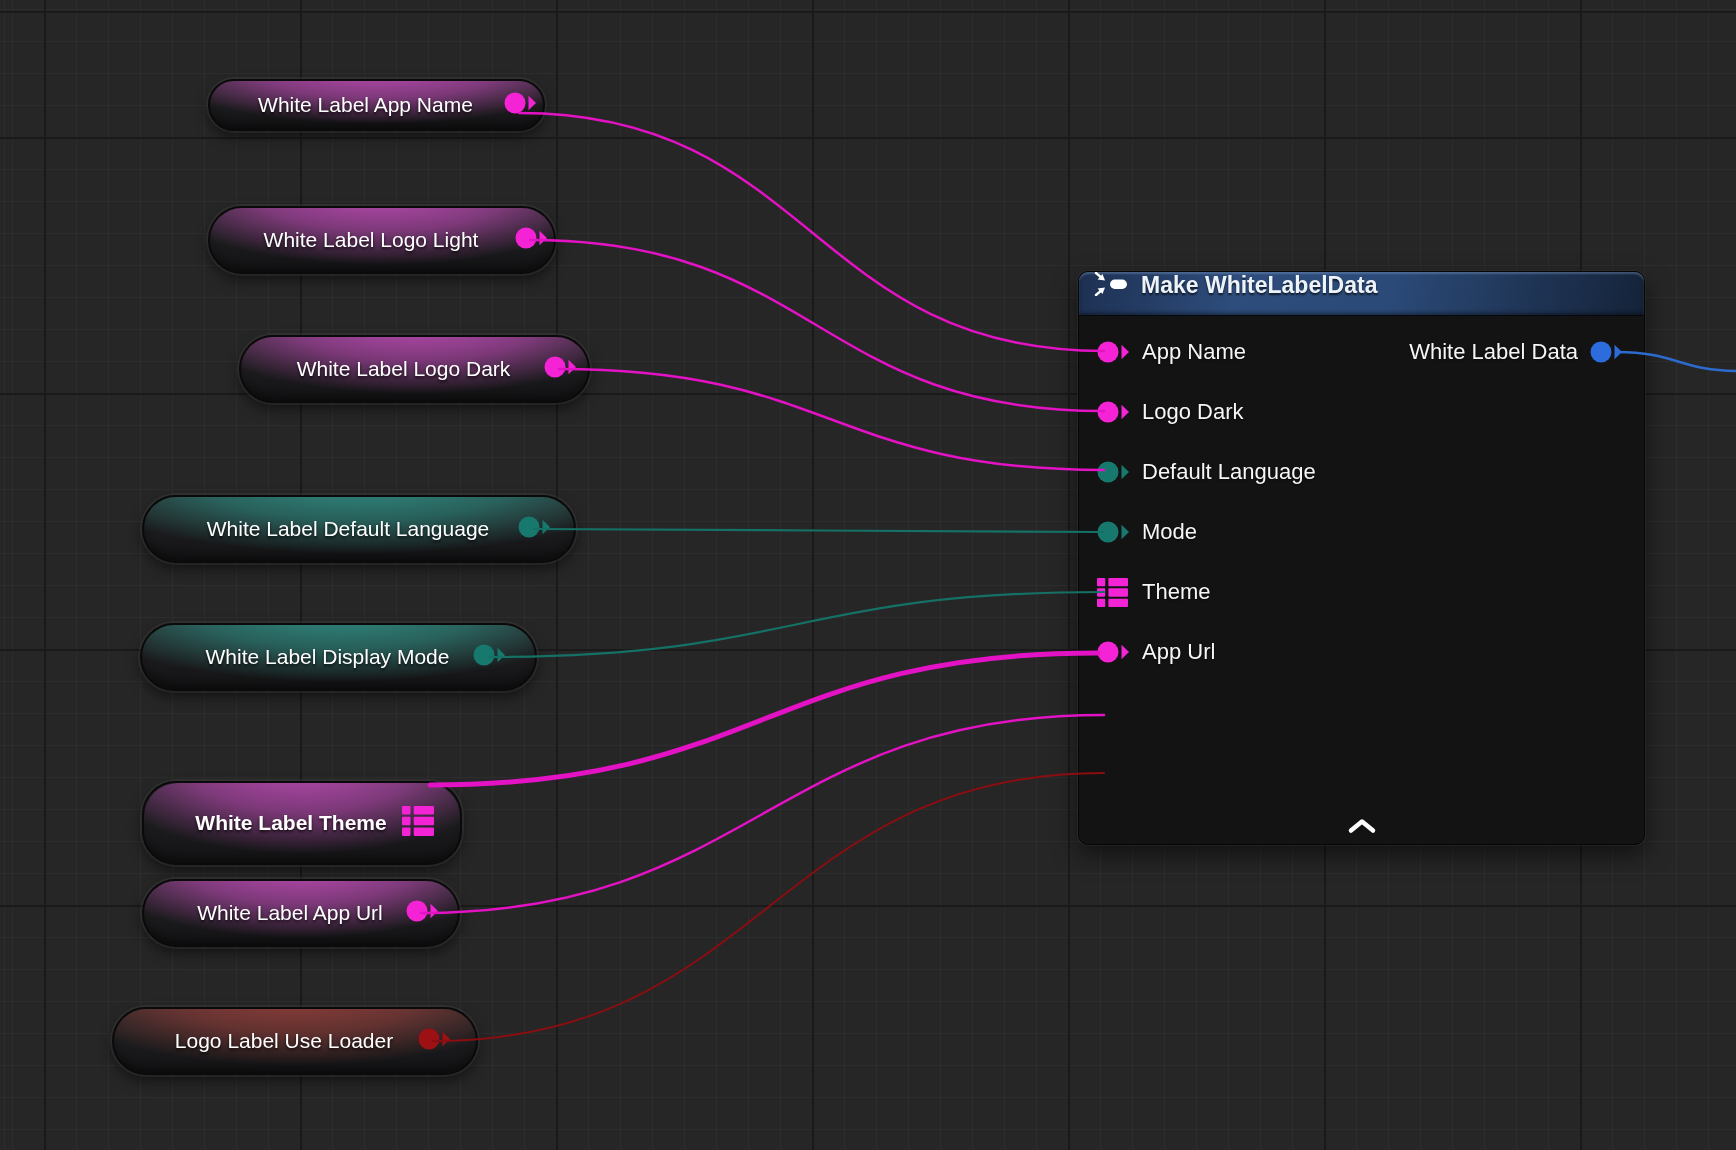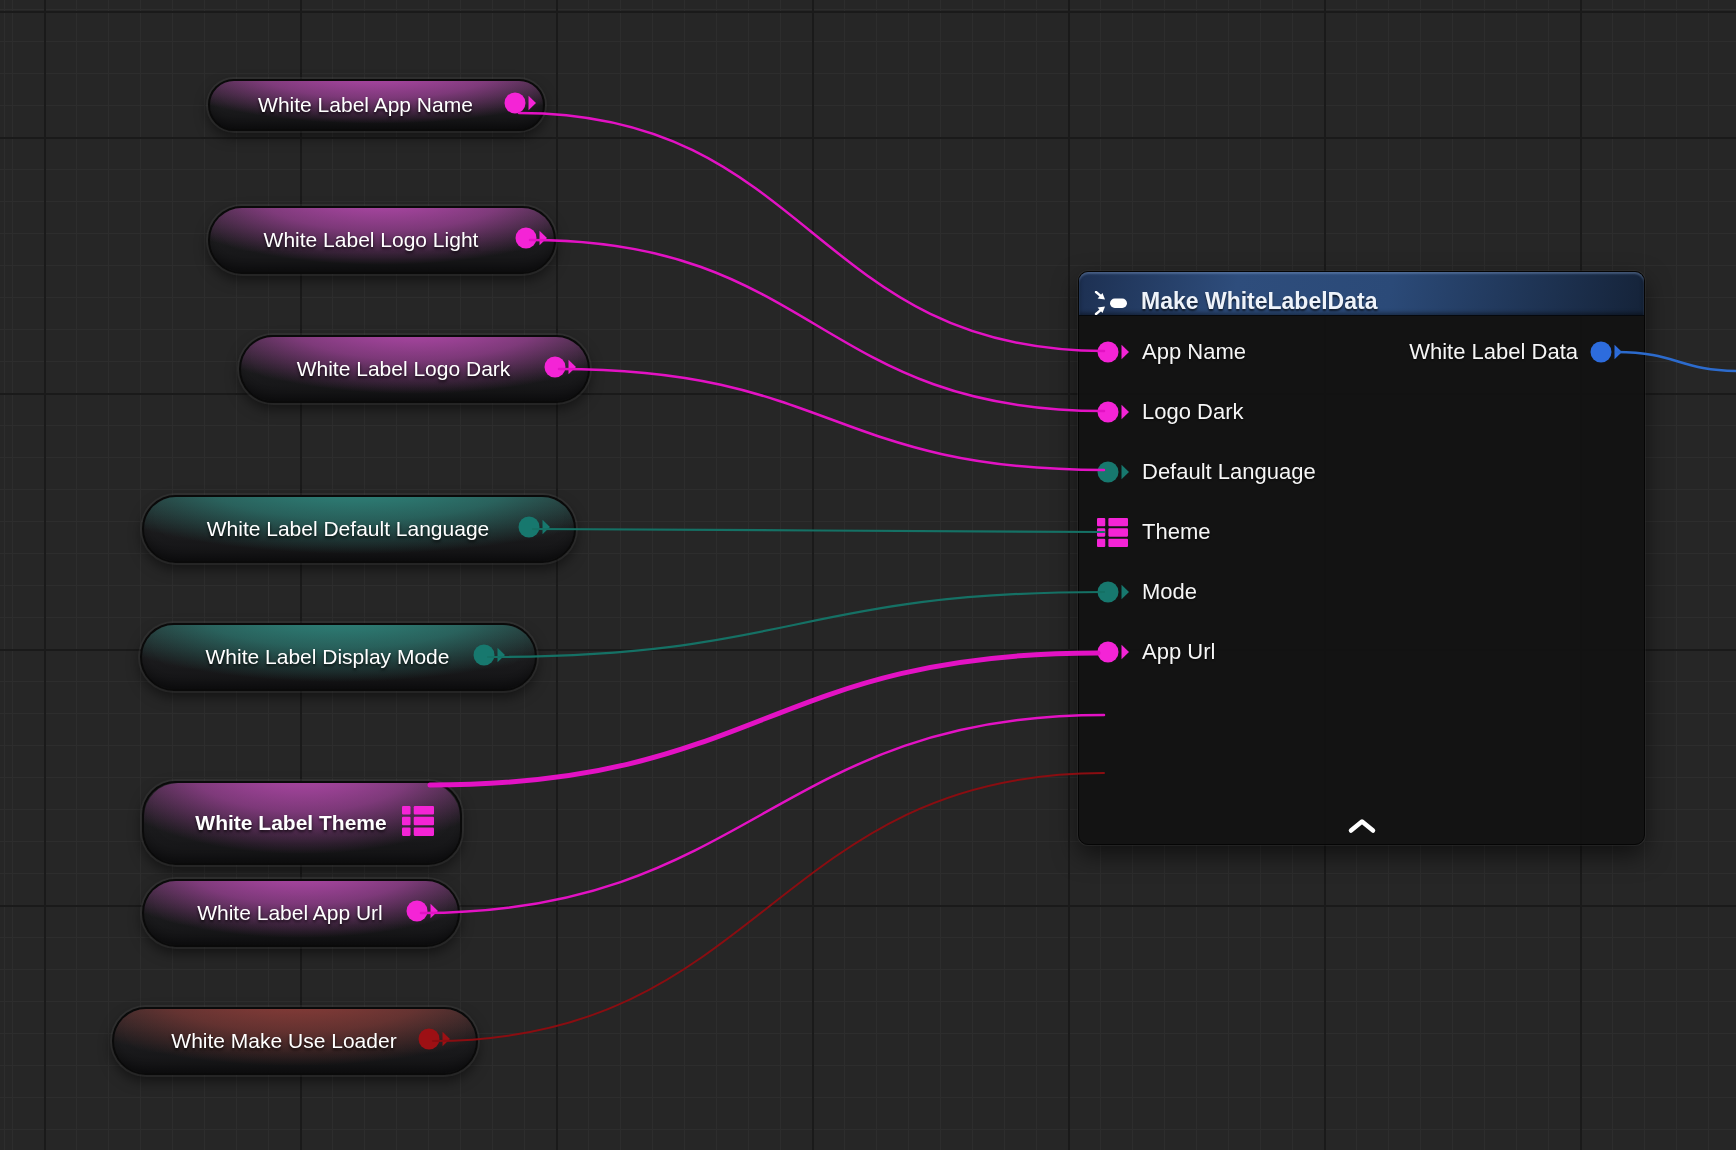--- a/index.html
+++ b/index.html
@@ -31,21 +31,21 @@
     padding:0 52px 0 30px;text-shadow:0 2px 3px rgba(0,0,0,.75);
   }
   .pill .pin{position:absolute;z-index:4;top:50%;transform:translateY(-50%);}
   
   .make-node{
     position:absolute;z-index:2;border-radius:10px;
     background:rgba(19,19,19,0.97);border:1px solid #050505;
     box-shadow:0 0 0 1px rgba(70,70,70,.28), 0 10px 24px rgba(0,0,0,.55);
   }
   .mn-header{
-    height:44px;border-radius:9px 9px 0 0;display:flex;align-items:flex-end;gap:11px;
+    height:44px;border-radius:9px 9px 0 0;display:flex;align-items:flex-start;gap:11px;
     padding:0 15px;border-bottom:1px solid #05080d;
     background:linear-gradient(100deg,#1d3052 0%,#2e4d7c 28%,#2b4a78 55%,#152339 100%);
     box-shadow:inset 0 2px 2px rgba(150,180,225,.35), inset 0 -2px 4px rgba(0,0,0,.45);
   }
   .mn-title{color:#eef3fa;font-size:23px;font-weight:bold;text-shadow:0 2px 2px rgba(0,0,0,.65);white-space:nowrap;}
   .mn-rows{padding-top:6px;}
   .mn-row{height:60px;display:flex;align-items:center;gap:11px;padding-left:18px;}
   .pinbox{width:34px;height:32px;display:flex;align-items:center;justify-content:flex-start;flex:none;}
   .mn-row .pin-label{color:#f6f6f6;font-size:22px;white-space:nowrap;text-shadow:0 1px 2px rgba(0,0,0,.6);}
   .mn-out{position:absolute;top:67px;right:20px;display:flex;align-items:center;gap:12px;z-index:4;}
@@ -127,21 +127,21 @@
       <div class="pill" style="left: 142px; top: 879px; width: 318px; height: 68px;">
         <div class="glow" style="background: radial-gradient(95% 165% at 50% -30%, rgba(201, 77, 192, 0.94) 0%, rgba(201, 77, 192, 0.55) 40%, rgba(201, 77, 192, 0) 72%);"></div>
         <span class="label">White Label App Url</span>
         <span class="pin" style="left: 262px;"><svg width="34" height="24" viewBox="0 0 34 24">
     <circle cx="11" cy="12" r="10.5" fill="#f424d6"></circle>
     <path d="M24.5 4.8 L32 12 L24.5 19.2 Z" fill="#f424d6"></path>
           </svg></span>
       </div>
       <div class="pill" style="left: 112px; top: 1007px; width: 366px; height: 68px;">
         <div class="glow" style="background: radial-gradient(95% 165% at 50% -30%, rgba(154, 64, 59, 0.94) 0%, rgba(154, 64, 59, 0.55) 40%, rgba(154, 64, 59, 0) 72%);"></div>
-        <span class="label">White Make Use Loader</span>
+        <span class="label">Logo Label Use Loader</span>
         <span class="pin" style="left: 304px;"><svg width="34" height="24" viewBox="0 0 34 24">
     <circle cx="11" cy="12" r="10.5" fill="#9d1014"></circle>
     <path d="M24.5 4.8 L32 12 L24.5 19.2 Z" fill="#9d1014"></path>
           </svg></span>
       </div>
     </div>
 
   <div class="make-node" id="make-node" style="left: 1078px; top: 271px; width: 567px; height: 574px;">
     <div class="mn-header">
       <span style="line-height:0;">
@@ -178,39 +178,39 @@
           <span class="pinbox">
             <svg width="34" height="24" viewBox="0 0 34 24">
     <circle cx="11" cy="12" r="10.5" fill="#17786e"></circle>
     <path d="M24.5 4.8 L32 12 L24.5 19.2 Z" fill="#17786e"></path>
             </svg>
           </span>
           <span class="pin-label">Default Language</span>
         </div>
         <div class="mn-row">
           <span class="pinbox">
+            <svg width="34" height="24" viewBox="0 0 34 24">
+    <circle cx="11" cy="12" r="10.5" fill="#17786e"></circle>
+    <path d="M24.5 4.8 L32 12 L24.5 19.2 Z" fill="#17786e"></path>
+            </svg>
+          </span>
+          <span class="pin-label">Mode</span>
+        </div>
+        <div class="mn-row">
+          <span class="pinbox">
             <svg width="31" height="31" viewBox="0 0 30 30">
     <rect x="0" y="1" width="8" height="8" rx="1" fill="#f424d6"></rect>
               <rect x="11" y="1" width="19" height="8" rx="1" fill="#f424d6"></rect>
     <rect x="0" y="11" width="8" height="8" rx="1" fill="#f424d6"></rect>
               <rect x="11" y="11" width="19" height="8" rx="1" fill="#f424d6"></rect>
     <rect x="0" y="21" width="8" height="8" rx="1" fill="#f424d6"></rect>
               <rect x="11" y="21" width="19" height="8" rx="1" fill="#f424d6"></rect>
             </svg>
           </span>
           <span class="pin-label">Theme</span>
-        </div>
-        <div class="mn-row">
-          <span class="pinbox">
-            <svg width="34" height="24" viewBox="0 0 34 24">
-    <circle cx="11" cy="12" r="10.5" fill="#17786e"></circle>
-    <path d="M24.5 4.8 L32 12 L24.5 19.2 Z" fill="#17786e"></path>
-            </svg>
-          </span>
-          <span class="pin-label">Mode</span>
         </div>
         <div class="mn-row">
           <span class="pinbox">
             <svg width="34" height="24" viewBox="0 0 34 24">
     <circle cx="11" cy="12" r="10.5" fill="#f424d6"></circle>
     <path d="M24.5 4.8 L32 12 L24.5 19.2 Z" fill="#f424d6"></path>
             </svg>
           </span>
           <span class="pin-label">App Url</span>
         </div>

